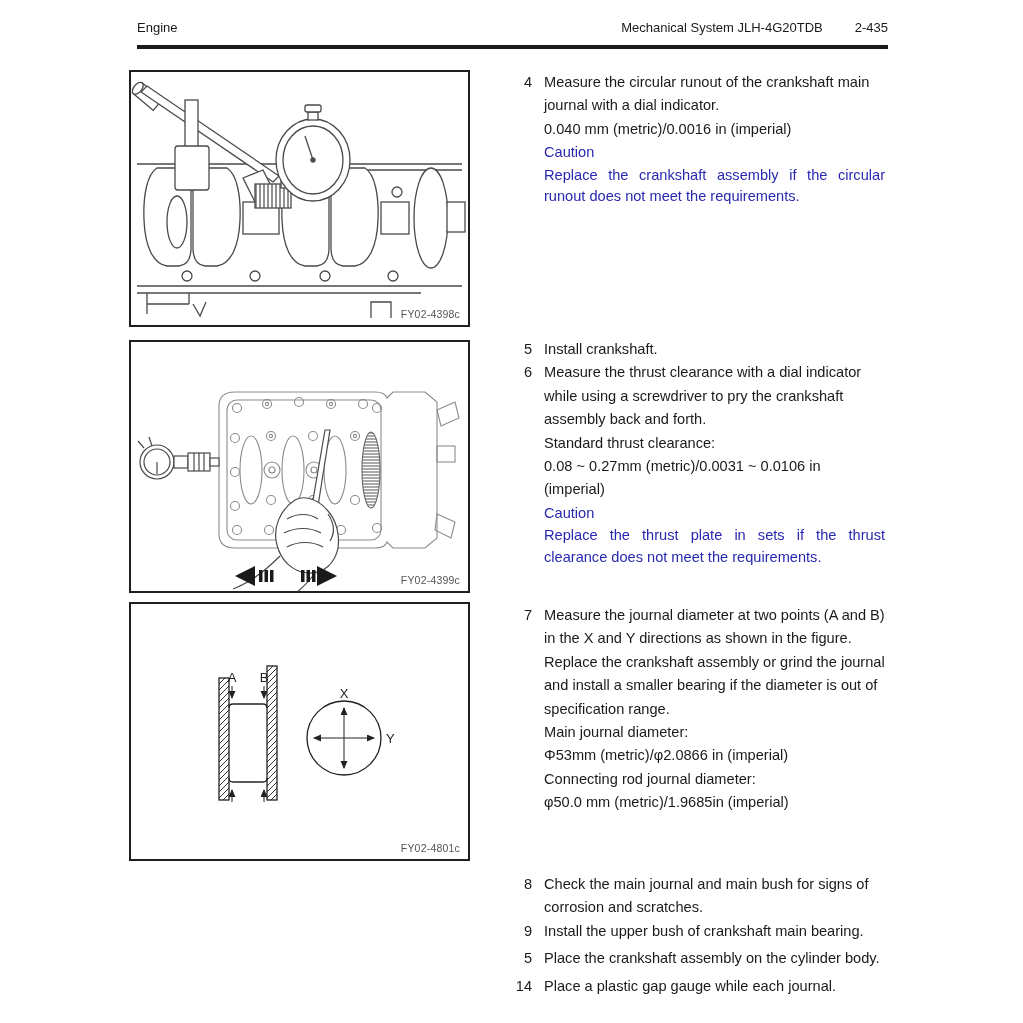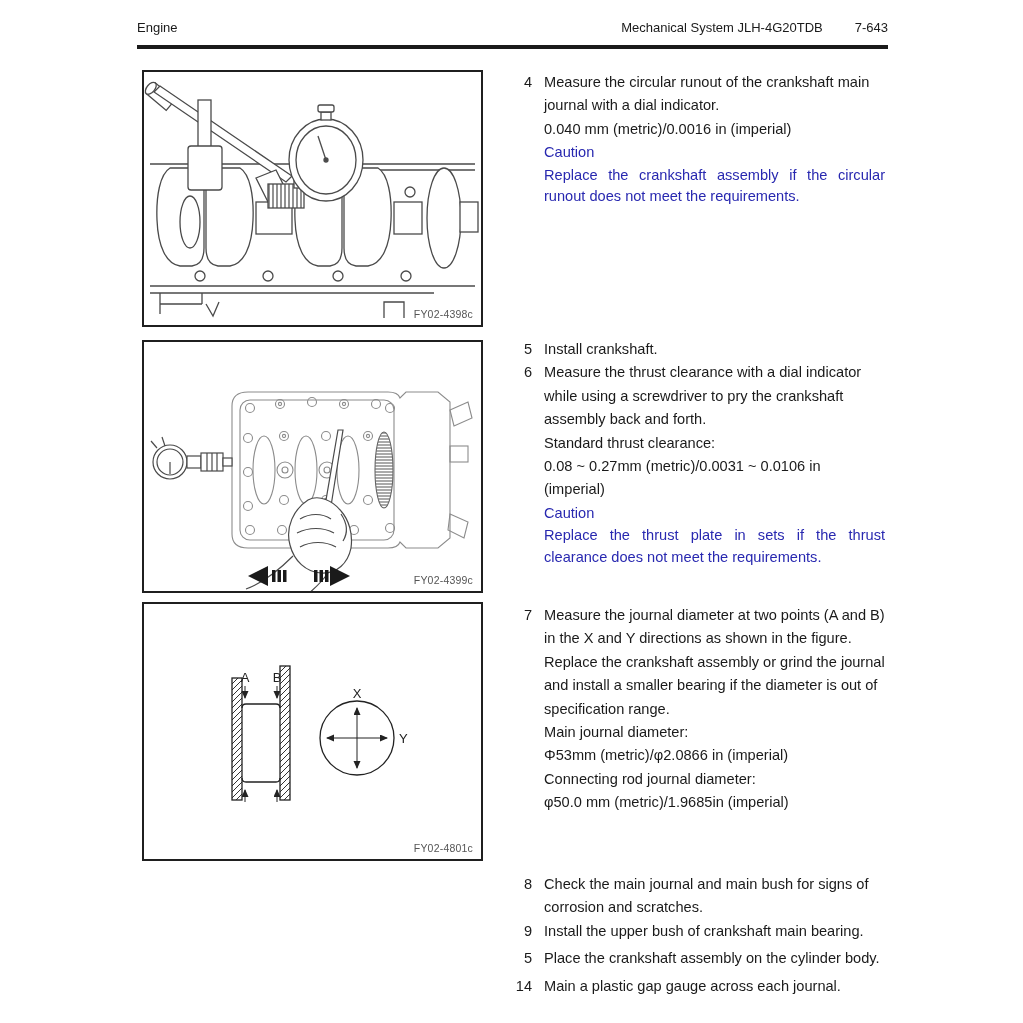--- a/index.html
+++ b/index.html
@@ -5,21 +5,21 @@
   html,body{margin:0;padding:0;background:#fff;}
   .page{position:relative;width:1023px;height:1023px;background:#ffffff;
         font-family:"Liberation Sans", sans-serif;color:#1a1a1a;overflow:hidden;}
   
   .header{position:absolute;top:19px;left:137px;right:135px;display:flex;
           justify-content:space-between;font-size:13px;line-height:18px;}
   .h-right{display:flex;}
   .h-page{margin-left:32px;}
   .rule{position:absolute;top:45px;left:137px;width:751px;height:4px;background:#1a1a1a;}
   
-  .figure{position:absolute;left:142px;width:341px;border:2px solid #1f1f1f;
+  .figure{position:absolute;left:129px;width:341px;border:2px solid #1f1f1f;
           background:#fff;box-sizing:border-box;}
   #fig1{top:70px;height:257px;}
   #fig2{top:340px;height:253px;}
   #fig3{top:602px;height:259px;}
   .figure svg{display:block;width:100%;height:100%;}
   .fig-label{position:absolute;right:8px;bottom:5px;font-size:10.5px;color:#555;
              letter-spacing:.2px;}
   
   .tblock{position:absolute;left:508px;width:377px;font-size:14.6px;line-height:23.4px;}
   #block4{top:71px;} #block56{top:338px;} #block7{top:604px;} #block8{top:873px;}
@@ -33,21 +33,21 @@
 </style>
 </head>
 <body>
 
 <div class="page">
 
   <div class="header">
     <span>Engine</span>
     <span class="h-right">
       <span>Mechanical System JLH-4G20TDB</span>
-      <span class="h-page">7-643</span>
+      <span class="h-page">2-435</span>
     </span>
   </div>
   <div class="rule"></div>
 
   <div class="figure" id="fig1">
     <svg viewBox="0 0 337 253">
       <defs>
         <path id="lobeP" d="M14,0 C4,6 0,28 1,52 C2,78 10,96 24,98 L36,98 C44,97 48,90 48,80 L48,14 C48,4 42,0 32,0 Z"></path>
         <pattern id="bellows" width="4" height="8" patternUnits="userSpaceOnUse">
           <rect width="4" height="8" fill="#fff"></rect>
@@ -276,18 +276,18 @@
     </div>
     <div class="step gap">
       <div class="num">5</div>
       <div class="body">
         <p>Place the crankshaft assembly on the cylinder body.</p>
       </div>
     </div>
     <div class="step gap">
       <div class="num">14</div>
       <div class="body">
-        <p>Main a plastic gap gauge across each journal.</p>
+        <p>Place a plastic gap gauge while each journal.</p>
       </div>
     </div>
   </div>
 
 </div>
 
 </body></html>

